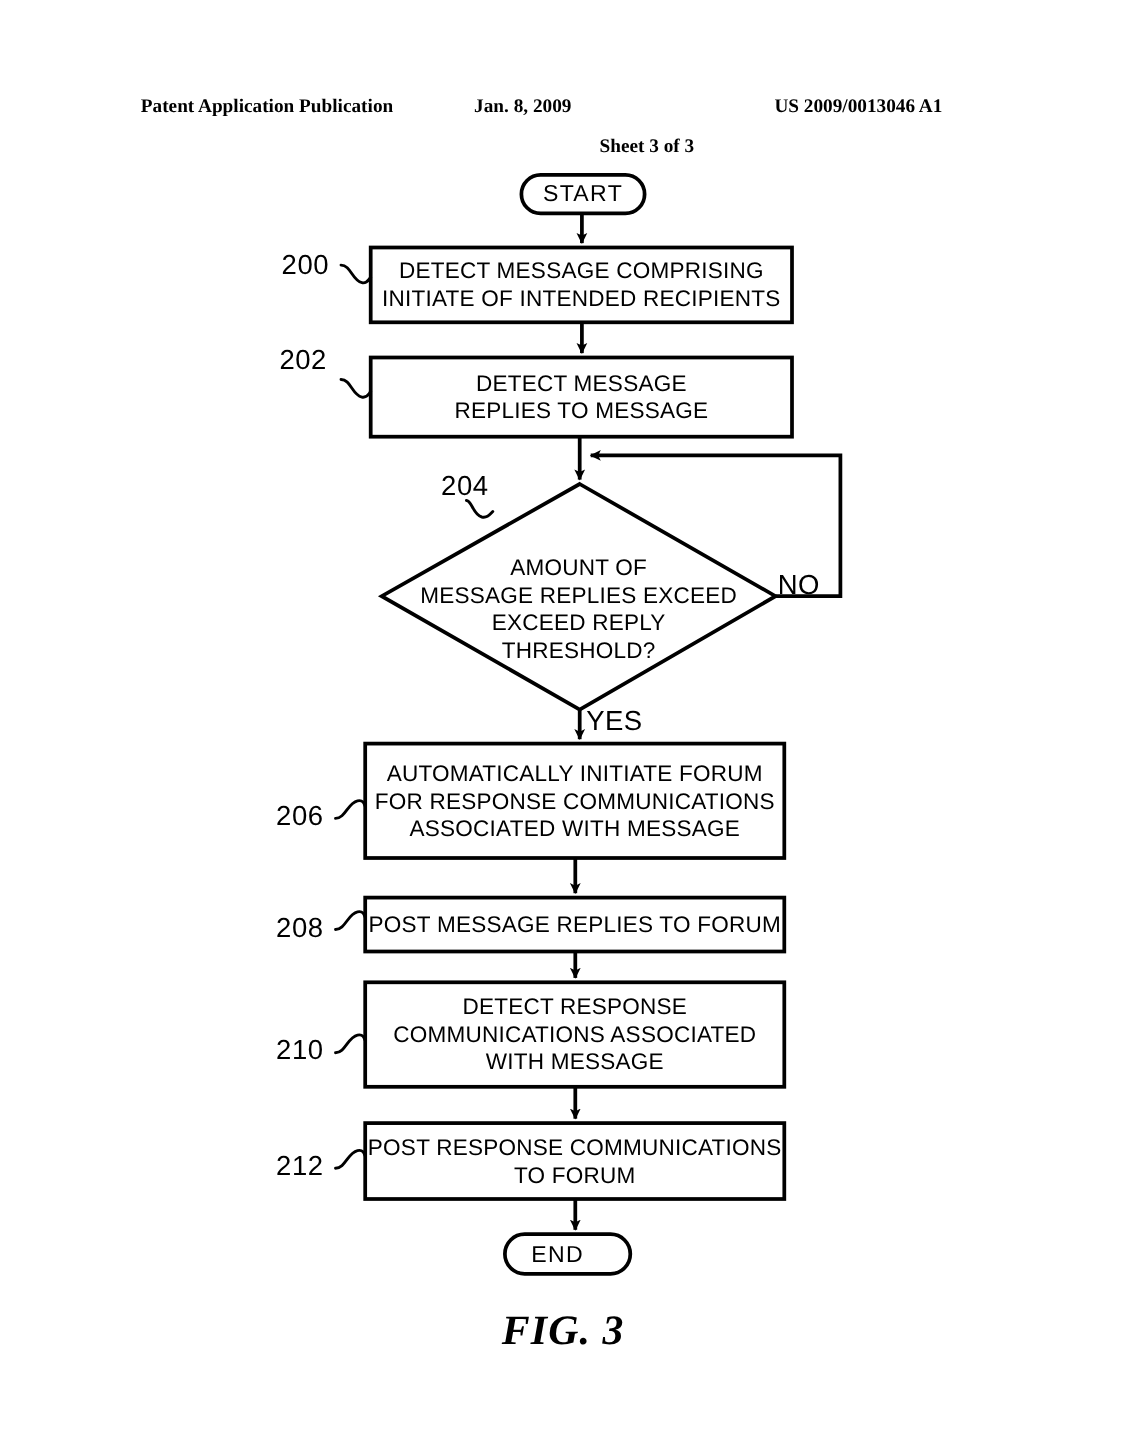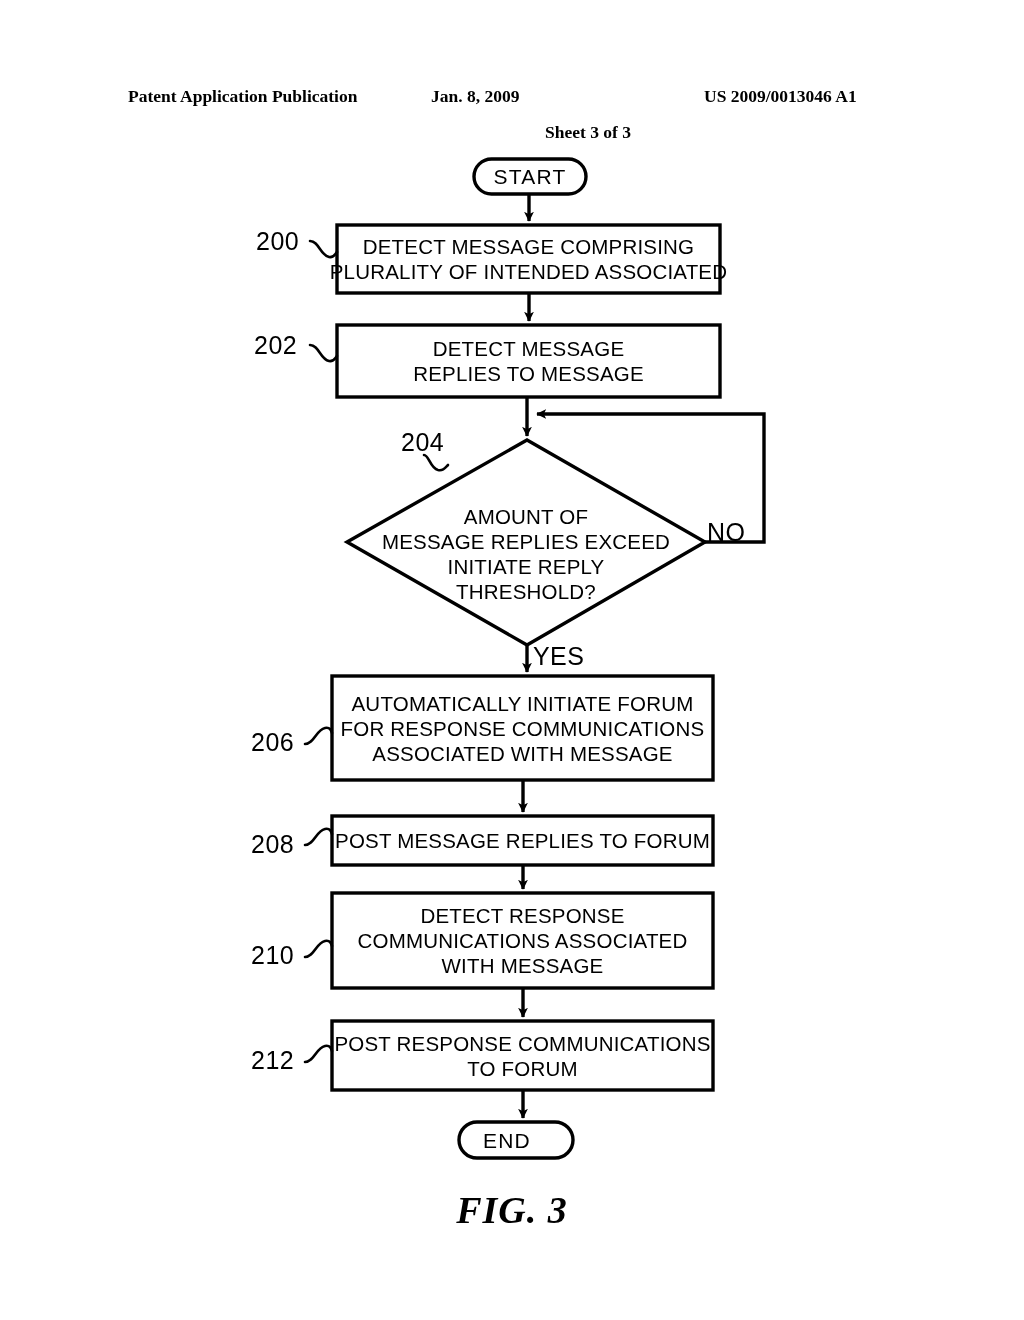--- a/index.html
+++ b/index.html
@@ -166,32 +166,32 @@
       </g>
     </g>
   </svg>
 
   <div class="node-text terminal-text" style="left:474px; top:159px; width:112px; height:35px;">
     <span class="ln">START</span>
   </div>
 
   <div class="node-text" style="left:337px; top:225px; width:383px; height:68px;">
     <span class="ln">DETECT MESSAGE COMPRISING</span>
-    <span class="ln">PLURALITY OF INTENDED ASSOCIATED</span>
+    <span class="ln">INITIATE OF INTENDED RECIPIENTS</span>
   </div>
 
   <div class="node-text" style="left:337px; top:325px; width:383px; height:72px;">
     <span class="ln">DETECT MESSAGE</span>
     <span class="ln">REPLIES TO MESSAGE</span>
   </div>
 
   <div class="node-text" style="left:347px; top:487px; width:358px; height:110px;margin-top:12px;">
     <span class="ln">AMOUNT OF</span>
     <span class="ln">MESSAGE REPLIES EXCEED</span>
-    <span class="ln">INITIATE REPLY</span>
+    <span class="ln">EXCEED REPLY</span>
     <span class="ln">THRESHOLD?</span>
   </div>
 
   <div class="node-text" style="left:332px; top:676px; width:381px; height:104px;">
     <span class="ln">AUTOMATICALLY INITIATE FORUM</span>
     <span class="ln">FOR RESPONSE COMMUNICATIONS</span>
     <span class="ln">ASSOCIATED WITH MESSAGE</span>
   </div>
 
   <div class="node-text" style="left:332px; top:816px; width:381px; height:49px;">
@@ -207,21 +207,21 @@
   <div class="node-text" style="left:332px; top:1021px; width:381px; height:69px;">
     <span class="ln">POST RESPONSE COMMUNICATIONS</span>
     <span class="ln">TO FORUM</span>
   </div>
 
   <div class="node-text terminal-text" style="left:459px; top:1122px; width:96px; height:36px;align-items:center;">
     <span class="ln">END</span>
   </div>
 
   <div class="ref-num" style="left:256px; top:229px;text-align:right;">200</div>
-  <div class="ref-num" style="left:254px; top:333px;">202</div>
+  <div class="ref-num" style="left:254px; top:315px;">202</div>
   <div class="ref-num" style="left:401px; top:430px;">204</div>
   <div class="ref-num" style="left:251px; top:730px;">206</div>
   <div class="ref-num" style="left:251px; top:832px;">208</div>
   <div class="ref-num" style="left:251px; top:943px;">210</div>
   <div class="ref-num" style="left:251px; top:1048px;">212</div>
 
   <div class="branch-label" style="left:707px; top:521px;">NO</div>
   <div class="branch-label" style="left:533px; top:645px;">YES</div>
 
   <div id="fig-caption">FIG. 3</div>

